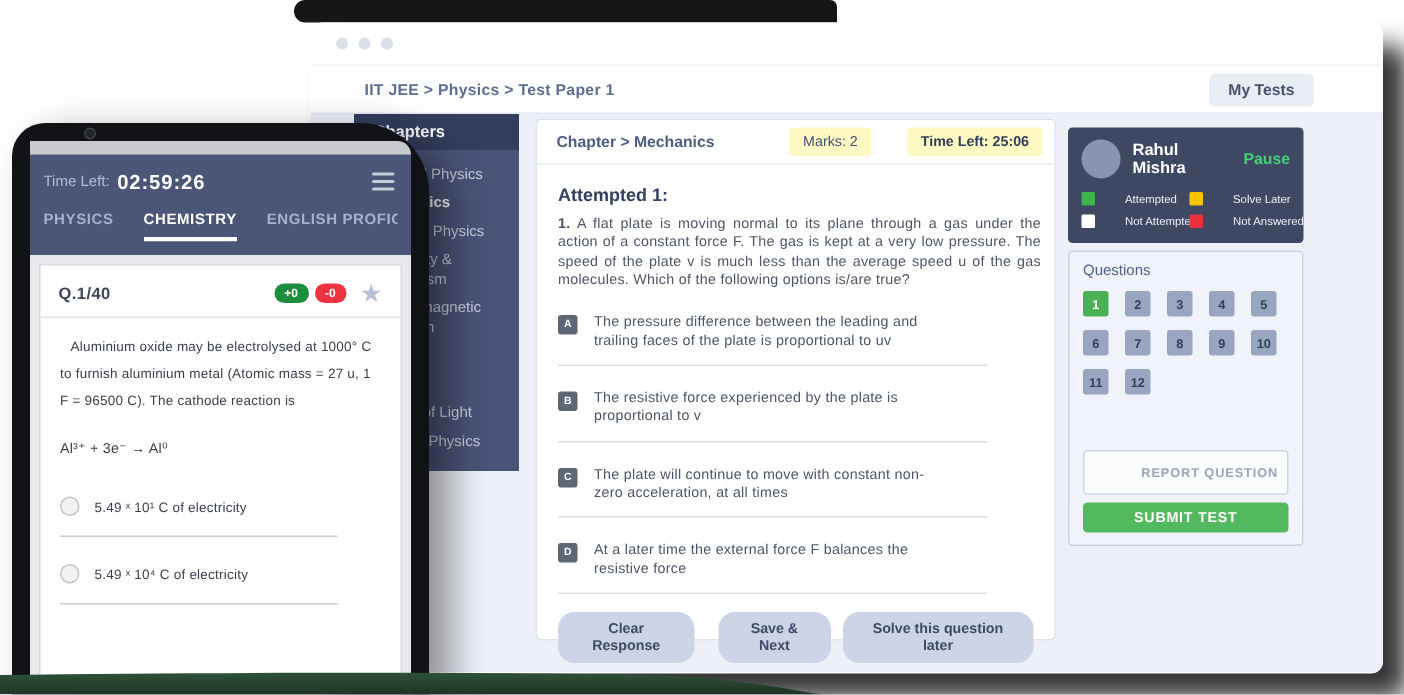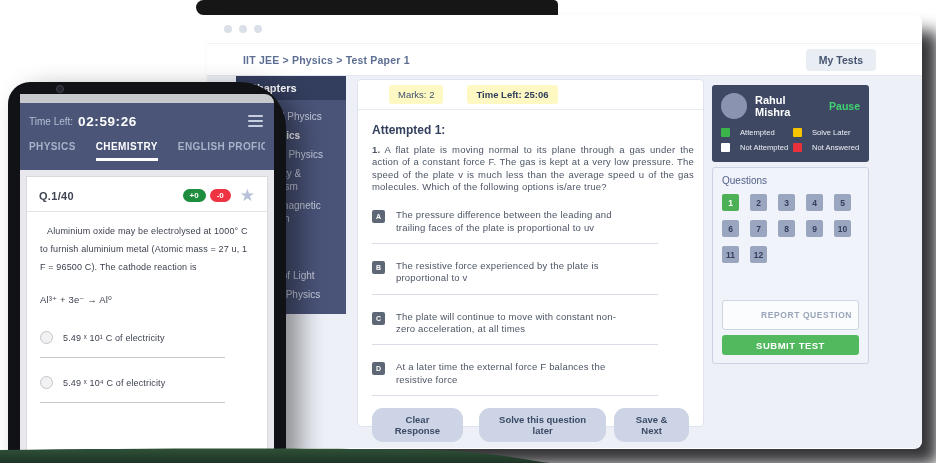--- a/index.html
+++ b/index.html
@@ -59,21 +59,21 @@
   .qfoot .spacer { flex:1; }
 
   
   .rightcol { position:absolute; left:505px; top:9px; width:157px; }
   .usercard { background:#3e4862; border-radius:3px; padding:8px 9px 10px; }
   .urow { display:flex; align-items:center; gap:8px; }
   .avatar { width:26px; height:26px; border-radius:50%; background:#8a94b0; flex:none; }
   .uname { font-size:11px; font-weight:bold; color:#fff; }
   .pause { margin-left:auto; font-size:10.5px; font-weight:bold; color:#3fd473; }
   .legend { margin-top:9px; display:grid; grid-template-columns:72px auto; row-gap:6px; }
-  .lgi { display:flex; align-items:center; gap:10px; }
+  .lgi { display:flex; align-items:center; gap:20px; }
   .sw { width:9px; height:9px; border-radius:1px; flex:none; }
   .lgl { font-size:7.6px; color:#eef1f7; white-space:nowrap; }
   .qpanel { margin-top:5px; height:197px; background:#f0f3fa; border:1px solid #ccd2e2;
             border-radius:3px; padding:7px 9px 8px; display:flex; flex-direction:column; }
   .qpanel-title { font-size:10px; color:#53618a; }
   .qgrid { margin-top:8px; display:grid; grid-template-columns:repeat(5,17px);
            gap:9px 11px; }
   .qn { width:17px; height:17px; background:#9aa5c0; color:#323e5c; font-size:8.5px;
         font-weight:bold; border-radius:2px; display:grid; place-items:center; }
   .qn.attempted { background:#4cb155; color:#fff; }
@@ -155,20 +155,21 @@
         <li>Electromagnetic Induction</li>
         <li>Optics</li>
         <li>Waves</li>
         <li>Nature of Light</li>
         <li>Modern Physics</li>
       </ul>
     </aside>
 
     <section class="qcard">
       <div class="qhead">
+        <span class="qhead-title">Chapter &gt; Mechanics</span>
         <span class="pill">Marks: 2</span>
         <span class="pill strong">Time Left: 25:06</span>
       </div>
       <div class="qbody">
         <h3>Attempted 1:</h3>
         <p class="qtext"><b>1.</b> <span>A flat plate is moving normal to its plane through a gas under the action of a constant force F. The gas is kept at a very low pressure. The speed of the plate v is much less than the average speed u of the gas molecules. Which of the following options is/are true?</span></p>
 
         <div class="opt">
           <span class="obadge">A</span>
           <span class="otext">The pressure difference between the leading and trailing faces of the plate is proportional to uv</span>
@@ -189,22 +190,22 @@
 
         <div class="opt">
           <span class="obadge">D</span>
           <span class="otext">At a later time the external force F balances the resistive force</span>
         </div>
         <div class="odiv"></div>
 
         <div class="qfoot">
           <button class="btn">Clear Response</button>
           <span class="spacer"></span>
+          <button class="btn">Save &amp; Next</button>
           <button class="btn">Solve this question later</button>
-          <button class="btn">Save &amp; Next</button>
         </div>
       </div>
     </section>
 
     <aside class="rightcol">
       <div class="usercard">
         <div class="urow">
           <span class="avatar"></span>
           <span class="uname">Rahul Mishra</span>
           <span class="pause">Pause</span>

